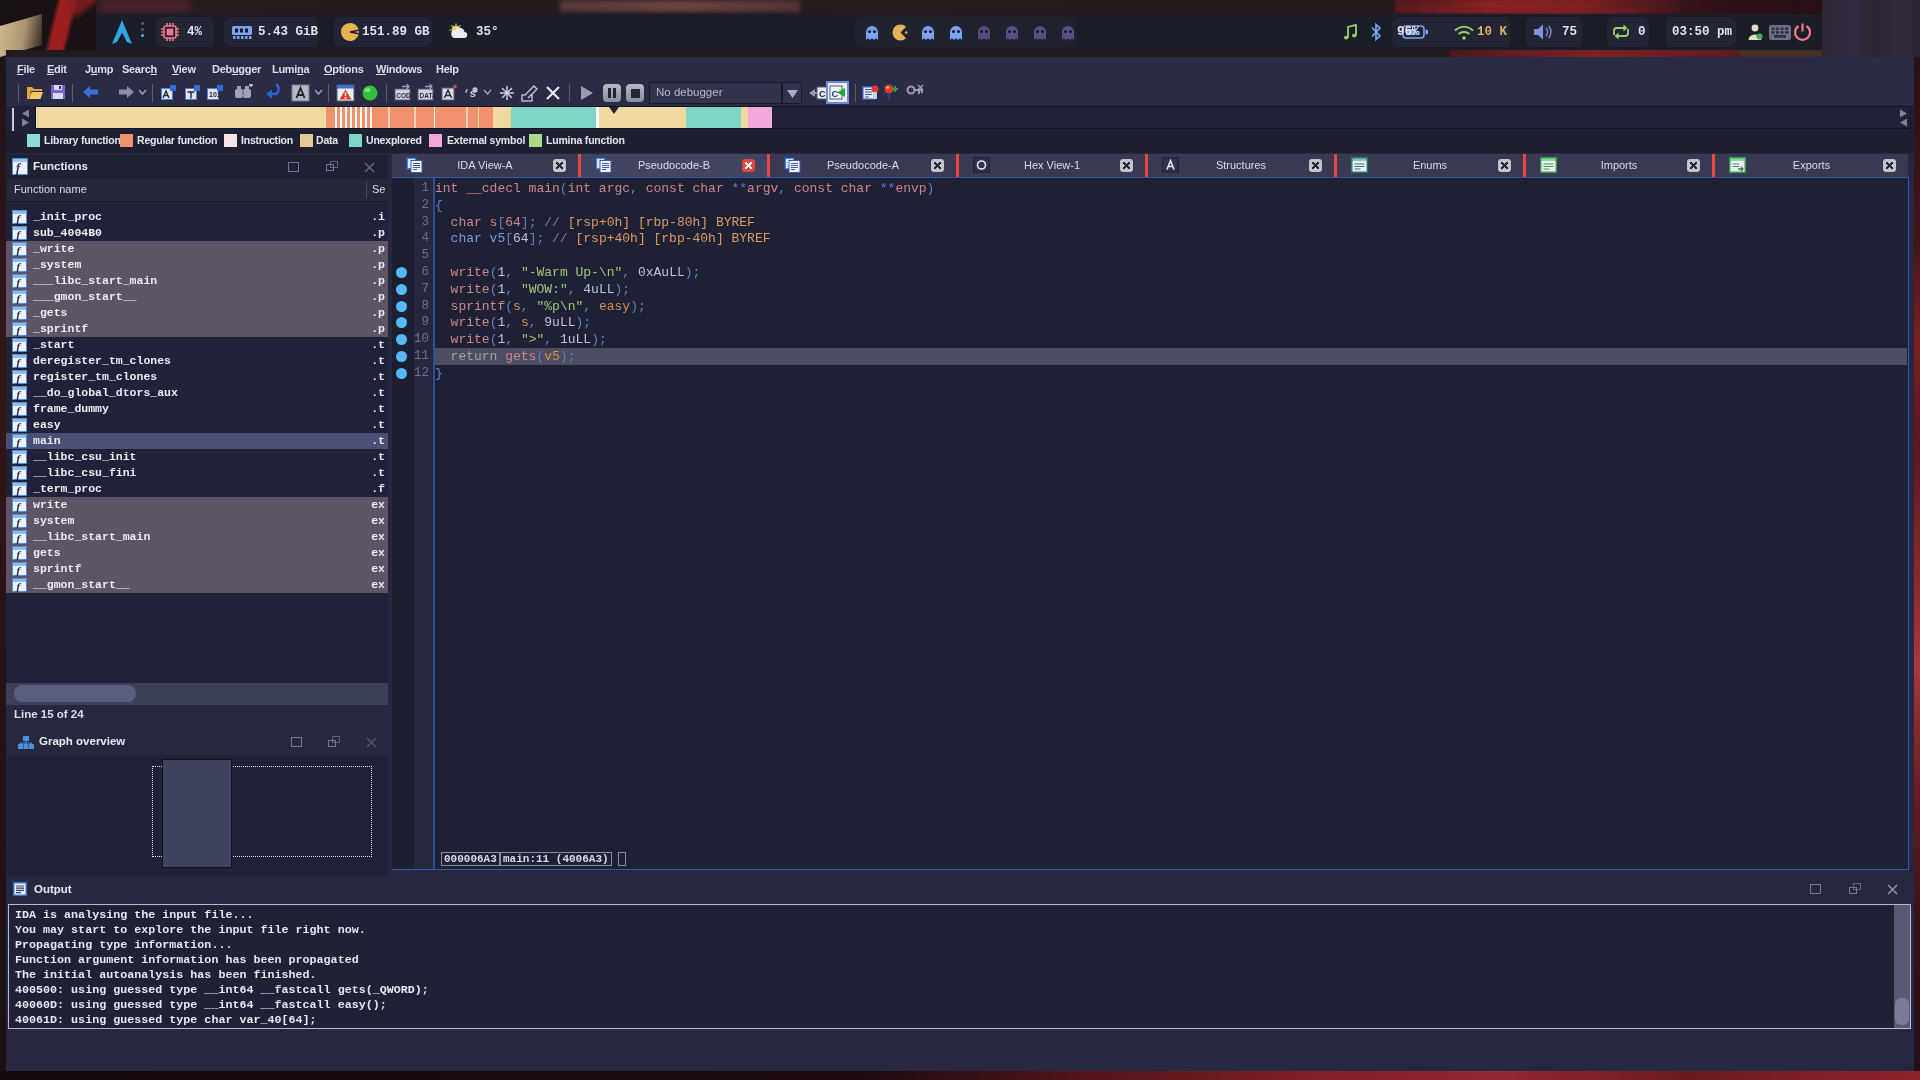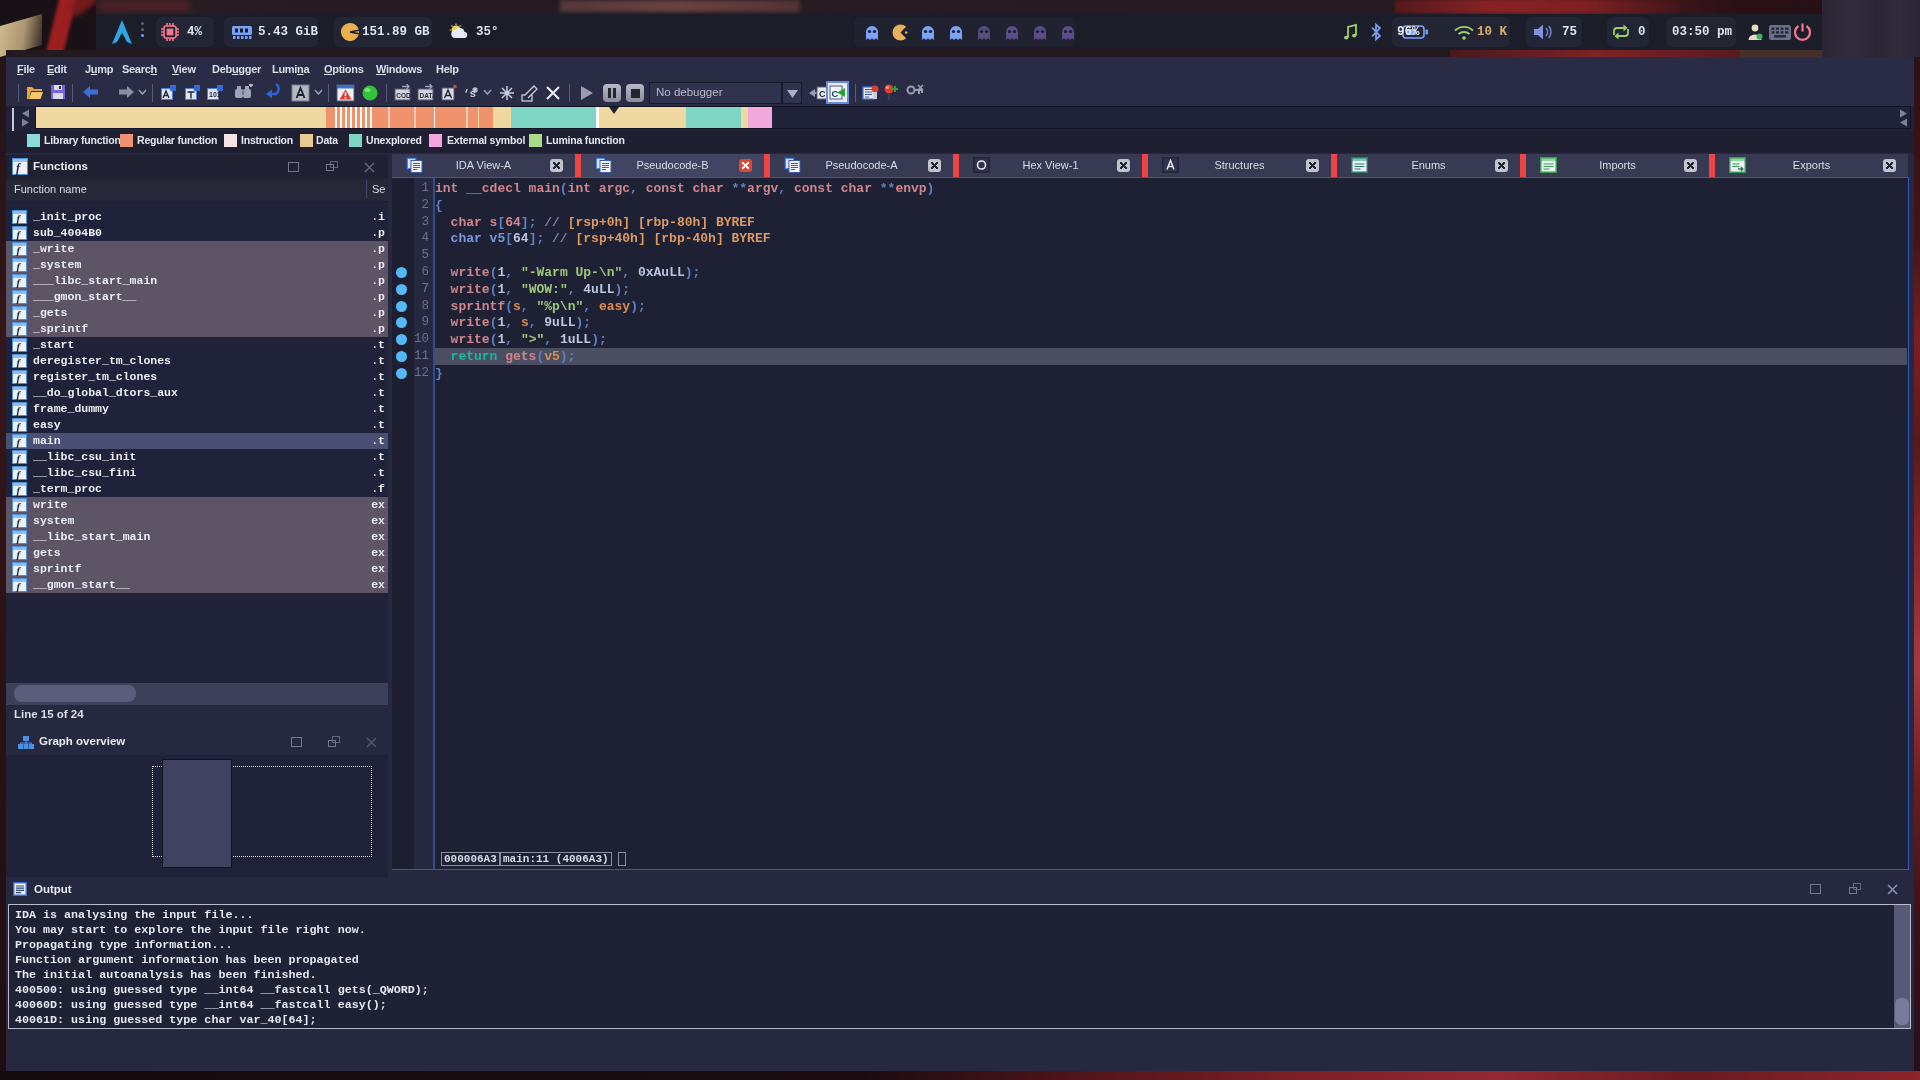--- a/index.html
+++ b/index.html
@@ -40,42 +40,42 @@
 .frow{position:absolute;left:0;width:100%;height:16px;line-height:16px}
 .frow.hl{background:#5d5466}
 .frow.sel{background:#4a4f74}
 .ficon{position:absolute;left:6px;top:1px;width:15px;height:14px}
 .fname{position:absolute;left:27px}
 .fseg{position:absolute;right:3px}
 
 .win-btn{position:absolute;width:11px;height:10px;border:1px solid #8a8da5;opacity:.8}
 
 #tabbar{position:absolute;left:386px;top:97px;width:1516px;height:23px;background:#343750}
-.tab{position:absolute;top:0;height:23px;background:#373a52;border-right:6px solid #ef4444}
+.tab{position:absolute;top:0;height:23px;background:#373a52;border-right:3px solid #ef4444}
 .tab.act{background:#424562}
 .tab .ttl{position:absolute;top:5px;width:100%;text-align:center;font-size:11px;color:#d8dbe8}
 .tclose{position:absolute;right:12px;top:5px;width:13px;height:13px;border-radius:3px;background:#c2c4cc}
 .tclose:after{content:"";position:absolute;left:3px;top:3px;width:7px;height:7px;background:
  linear-gradient(45deg,transparent 42%,#23253a 42%,#23253a 58%,transparent 58%),
  linear-gradient(-45deg,transparent 42%,#23253a 42%,#23253a 58%,transparent 58%)}
 .tclose.red{background:#e04838}
 .tclose.red:after{background:
  linear-gradient(45deg,transparent 42%,#fff 42%,#fff 58%,transparent 58%),
  linear-gradient(-45deg,transparent 42%,#fff 42%,#fff 58%,transparent 58%)}
 .ticon{position:absolute;left:14px;top:3px;width:17px;height:16px}
 
 #codeview{position:absolute;left:386px;top:120px;width:1517px;height:693px;background:#1e2134;border-top:1px solid #2f5cb8;border-bottom:1px solid #2f5cb8;border-right:1px solid #2f5cb8}
 #gutter1{position:absolute;left:0;top:0;width:22px;height:100%;background:#1d1f30}
 #gutter2{position:absolute;left:22px;top:0;width:19px;height:100%;background:#262840}
 #bluebar{position:absolute;left:41px;top:0;width:2px;height:100%;background:#2d4f8f}
-#code{position:absolute;left:43px;top:0;width:1461px;height:100%;font-family:"Liberation Mono",monospace;font-size:13px;font-weight:bold}
+#code{position:absolute;left:43px;top:0;width:1461px;height:100%;font-family:"Liberation Mono",monospace;font-size:13px;font-weight:normal}
 .cl{position:absolute;left:0;width:100%;height:17px;line-height:17px;white-space:pre}
 .ln{position:absolute;width:37px;text-align:right;font-family:"Liberation Mono",monospace;font-size:12.5px;color:#6a7090;height:17px;line-height:17px}
 .bp{position:absolute;left:4px;width:11px;height:11px;border-radius:50%;background:#55b8f8}
-.khl{color:#d0858d}.cb{color:#5f81c8}.cw{color:#14b8a6}.cs{color:#9ec87a}.cn{color:#b9c4e2}.co{color:#de9a62}.cv{color:#d88d56}.cm{color:#7781a8}.cd{color:#7a9ae0}
+.khl{color:#d0858d}.cb{color:#5f81c8}.cw{color:#a3a3a3}.cs{color:#9ec87a}.cn{color:#b9c4e2}.co{color:#de9a62}.cv{color:#d88d56}.cm{color:#7781a8}.cd{color:#7a9ae0}
 #cstatus{position:absolute;left:386px;top:795px;font-family:"Liberation Mono",monospace;font-size:11px;font-weight:bold;color:#d8dbe8}
 .sbox{position:absolute;top:0;height:14px;line-height:13px;border:1px solid #8a8da0;padding:0 2px;white-space:pre}
 
 #outhdr{position:absolute;left:0;top:820px;width:100%;height:27px;background:#262840}
 #outbox{position:absolute;left:2px;top:847px;width:1903px;height:125px;background:#1f2134;border:1px solid #b8bcd0;font-family:"Liberation Mono",monospace;font-size:11.7px;font-weight:bold;color:#e6e8f2}
 .ol{position:absolute;left:6px;white-space:pre}
 #idcrow{position:absolute;left:0;top:974px;width:100%;height:22px}
 #statusbar{position:absolute;left:0;top:996px;width:100%;height:18px;background:#20222f;font-family:"Liberation Mono",monospace;font-size:11px;font-weight:bold;color:#d8dbe8}
 .stbox{position:absolute;top:0px;height:16px;line-height:15px;border:1px solid #8a8da5;padding:0 4px;white-space:pre;border-radius:2px}
 </style>

